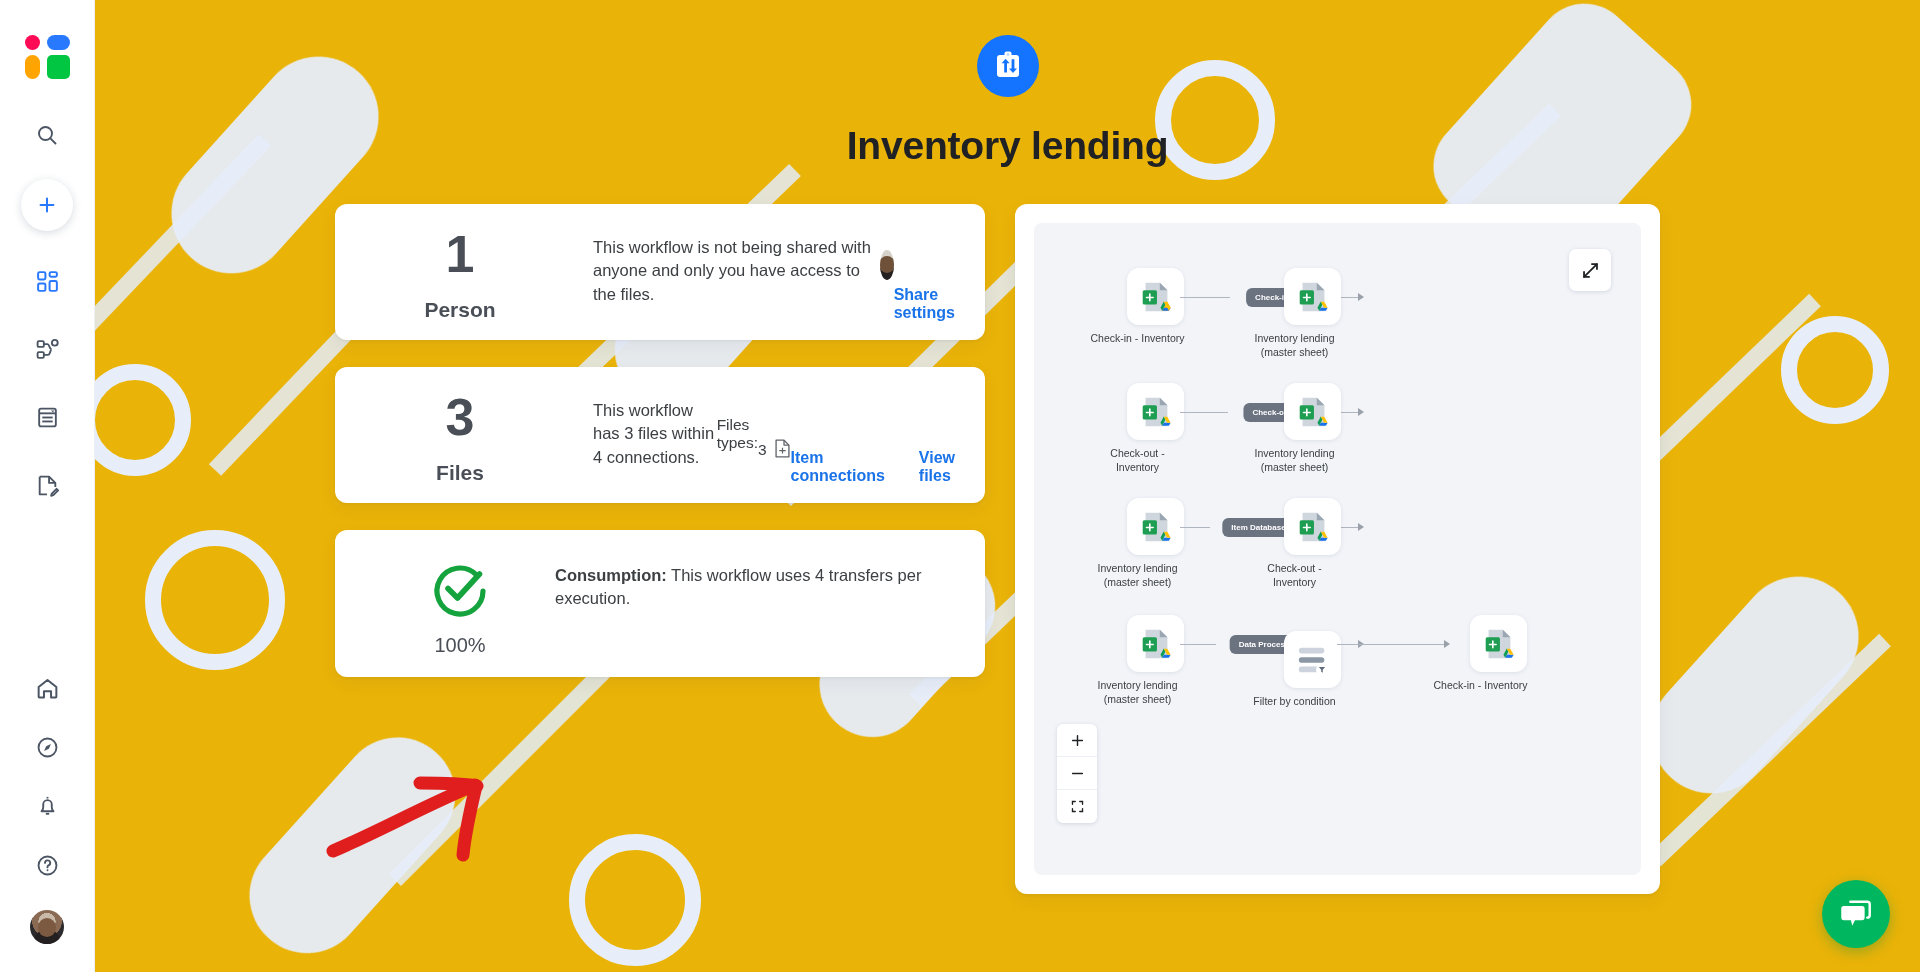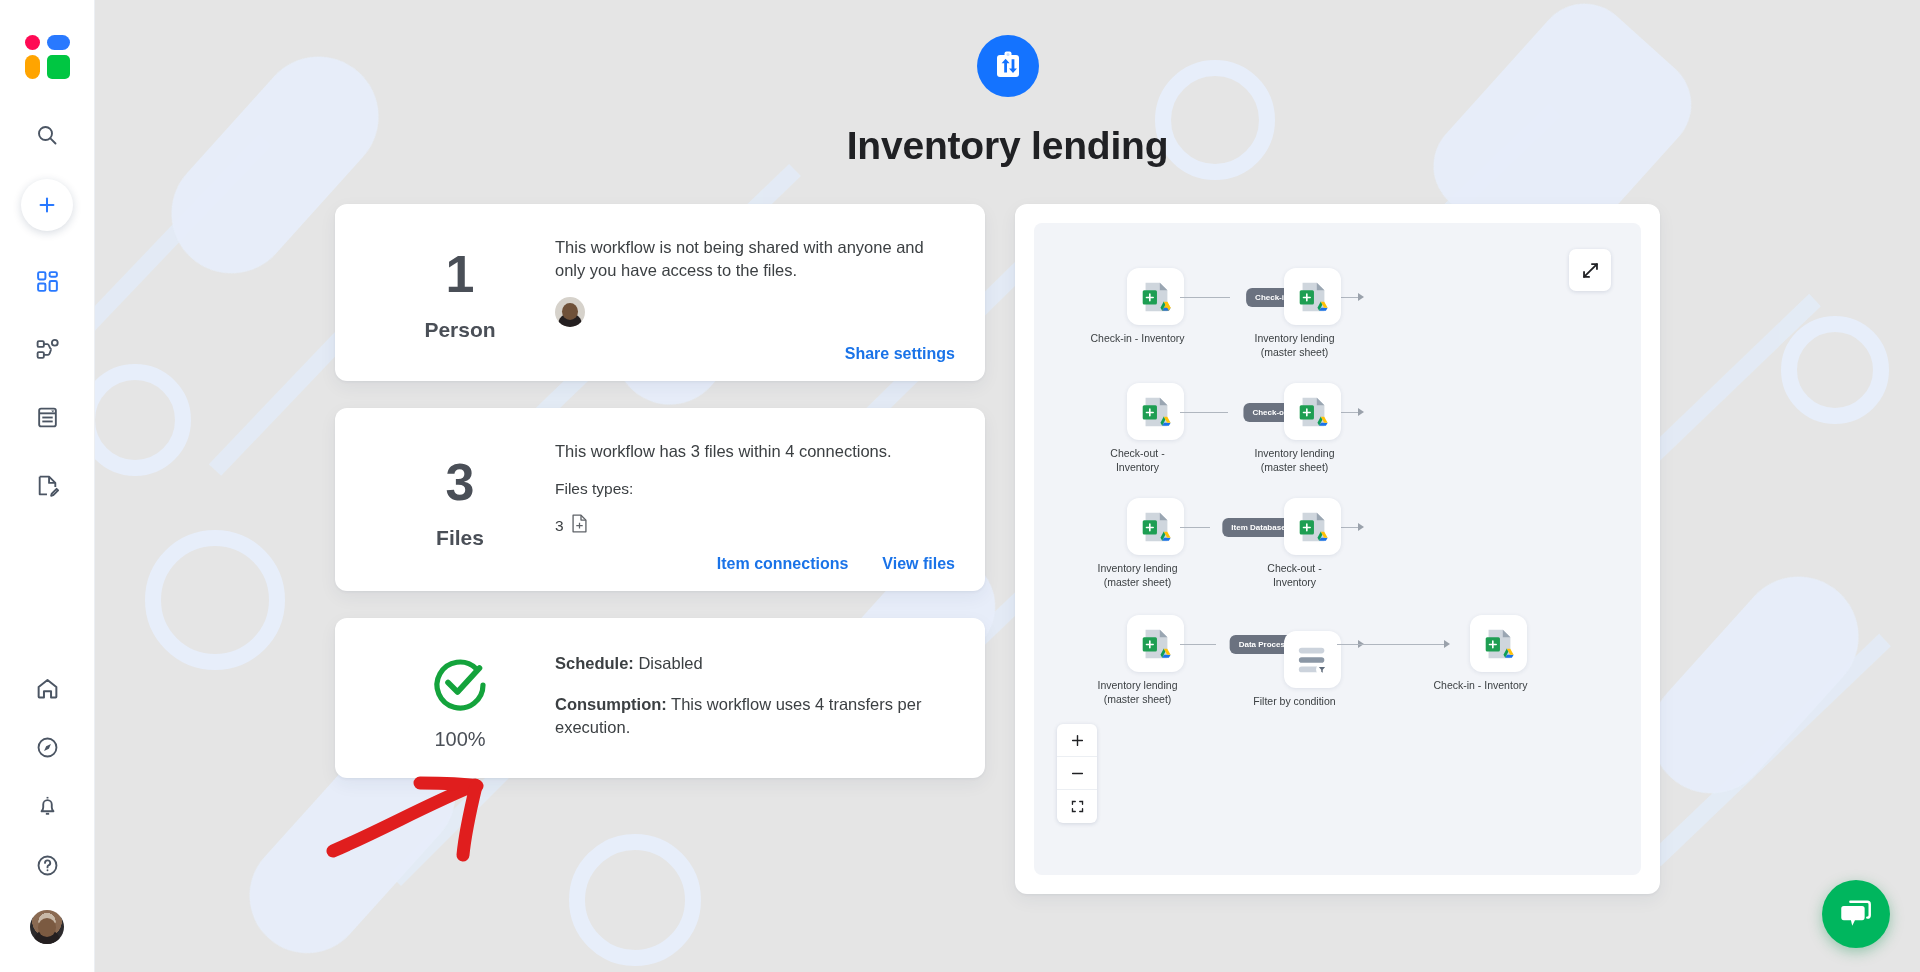--- a/index.html
+++ b/index.html
@@ -60,21 +60,21 @@
     width:26px; height:22px; background:#241f20; border-radius:13px 13px 0 0;
   }
   .rail-avatar::before{
     content:""; position:absolute; left:50%; top:24%; transform:translateX(-50%);
     width:18px; height:19px; background:#7b5a41; border-radius:50%; z-index:2;
   }
 
   
   .main {
     position: relative; flex: 1 1 auto; height: 972px;
-    background: #e5e5e5;
+    background: #eab308;
     overflow: hidden;
   }
   .bg-pattern { position:absolute; inset:0; pointer-events:none; }
 
   .content { position: relative; z-index: 2; }
 
   
   .page-head { text-align:center; padding-top: 35px; }
   .head-badge {
     width: 62px; height: 62px; border-radius: 50%;
@@ -97,21 +97,21 @@
     background:#fff; border-radius: 12px;
     box-shadow: 0 1px 3px rgba(30,50,90,.07), 0 6px 18px rgba(30,50,90,.06);
     position: relative;
   }
 
   .stat-card { display:flex; padding: 24px 30px 18px 30px; }
   .stat-left { width: 190px; flex:0 0 190px; display:flex; flex-direction:column;
                align-items:center; justify-content:center; }
   .stat-num { font-size: 52px; font-weight: 700; color:#4a4f57; line-height: 1; }
   .stat-lbl { font-size: 21px; font-weight:700; color:#4a4f57; margin-top: 18px; }
-  .stat-right { flex:1 1 auto; padding-top: 8px; display:flex; flex-direction:column; }
+  .stat-right { flex:1 1 auto; padding-top: 8px; display:flex; flex-direction:row;margin-left:38px; }
 
   .stat-text { font-size: 16.5px; color:#3c4043; line-height: 1.42; }
   .stat-sub  { font-size: 15.5px; color:#3c4043; margin-top: 17px; }
   .file-type-row { margin-top: 16px; display:flex; align-items:center; gap:7px;
                    font-size: 15.5px; color:#3c4043; }
 
   .mini-avatar {
     width: 30px; height: 30px; border-radius:50%; margin-top: 14px;
     background:#d6d2cb; overflow:hidden; position:relative;
   }
@@ -385,24 +385,20 @@
               <span>
                 <svg width="62" height="62" viewBox="0 0 62 62" fill="none">
                   <path d="M47 16.5a23 23 0 1 0 7 16.5" stroke="#14a33c" stroke-width="5.2" stroke-linecap="round"></path>
                   <path d="M19 30.5l9.5 9.5L50.5 16" stroke="#14a33c" stroke-width="5.6" stroke-linecap="round" stroke-linejoin="round"></path>
                 </svg>
               </span>
               <div class="status-pct">100%</div>
             </div>
             <div class="status-right">
               <div class="kv">
-                <b>Schedule:</b>
-                <span>Disabled</span>
-              </div>
-              <div class="kv">
                 <b>Consumption:</b>
                 <span>This workflow uses 4 transfers per execution.</span>
               </div>
             </div>
           </div>
 
         </div>
 
         <div class="col-right">
           <div class="diagram-card">

